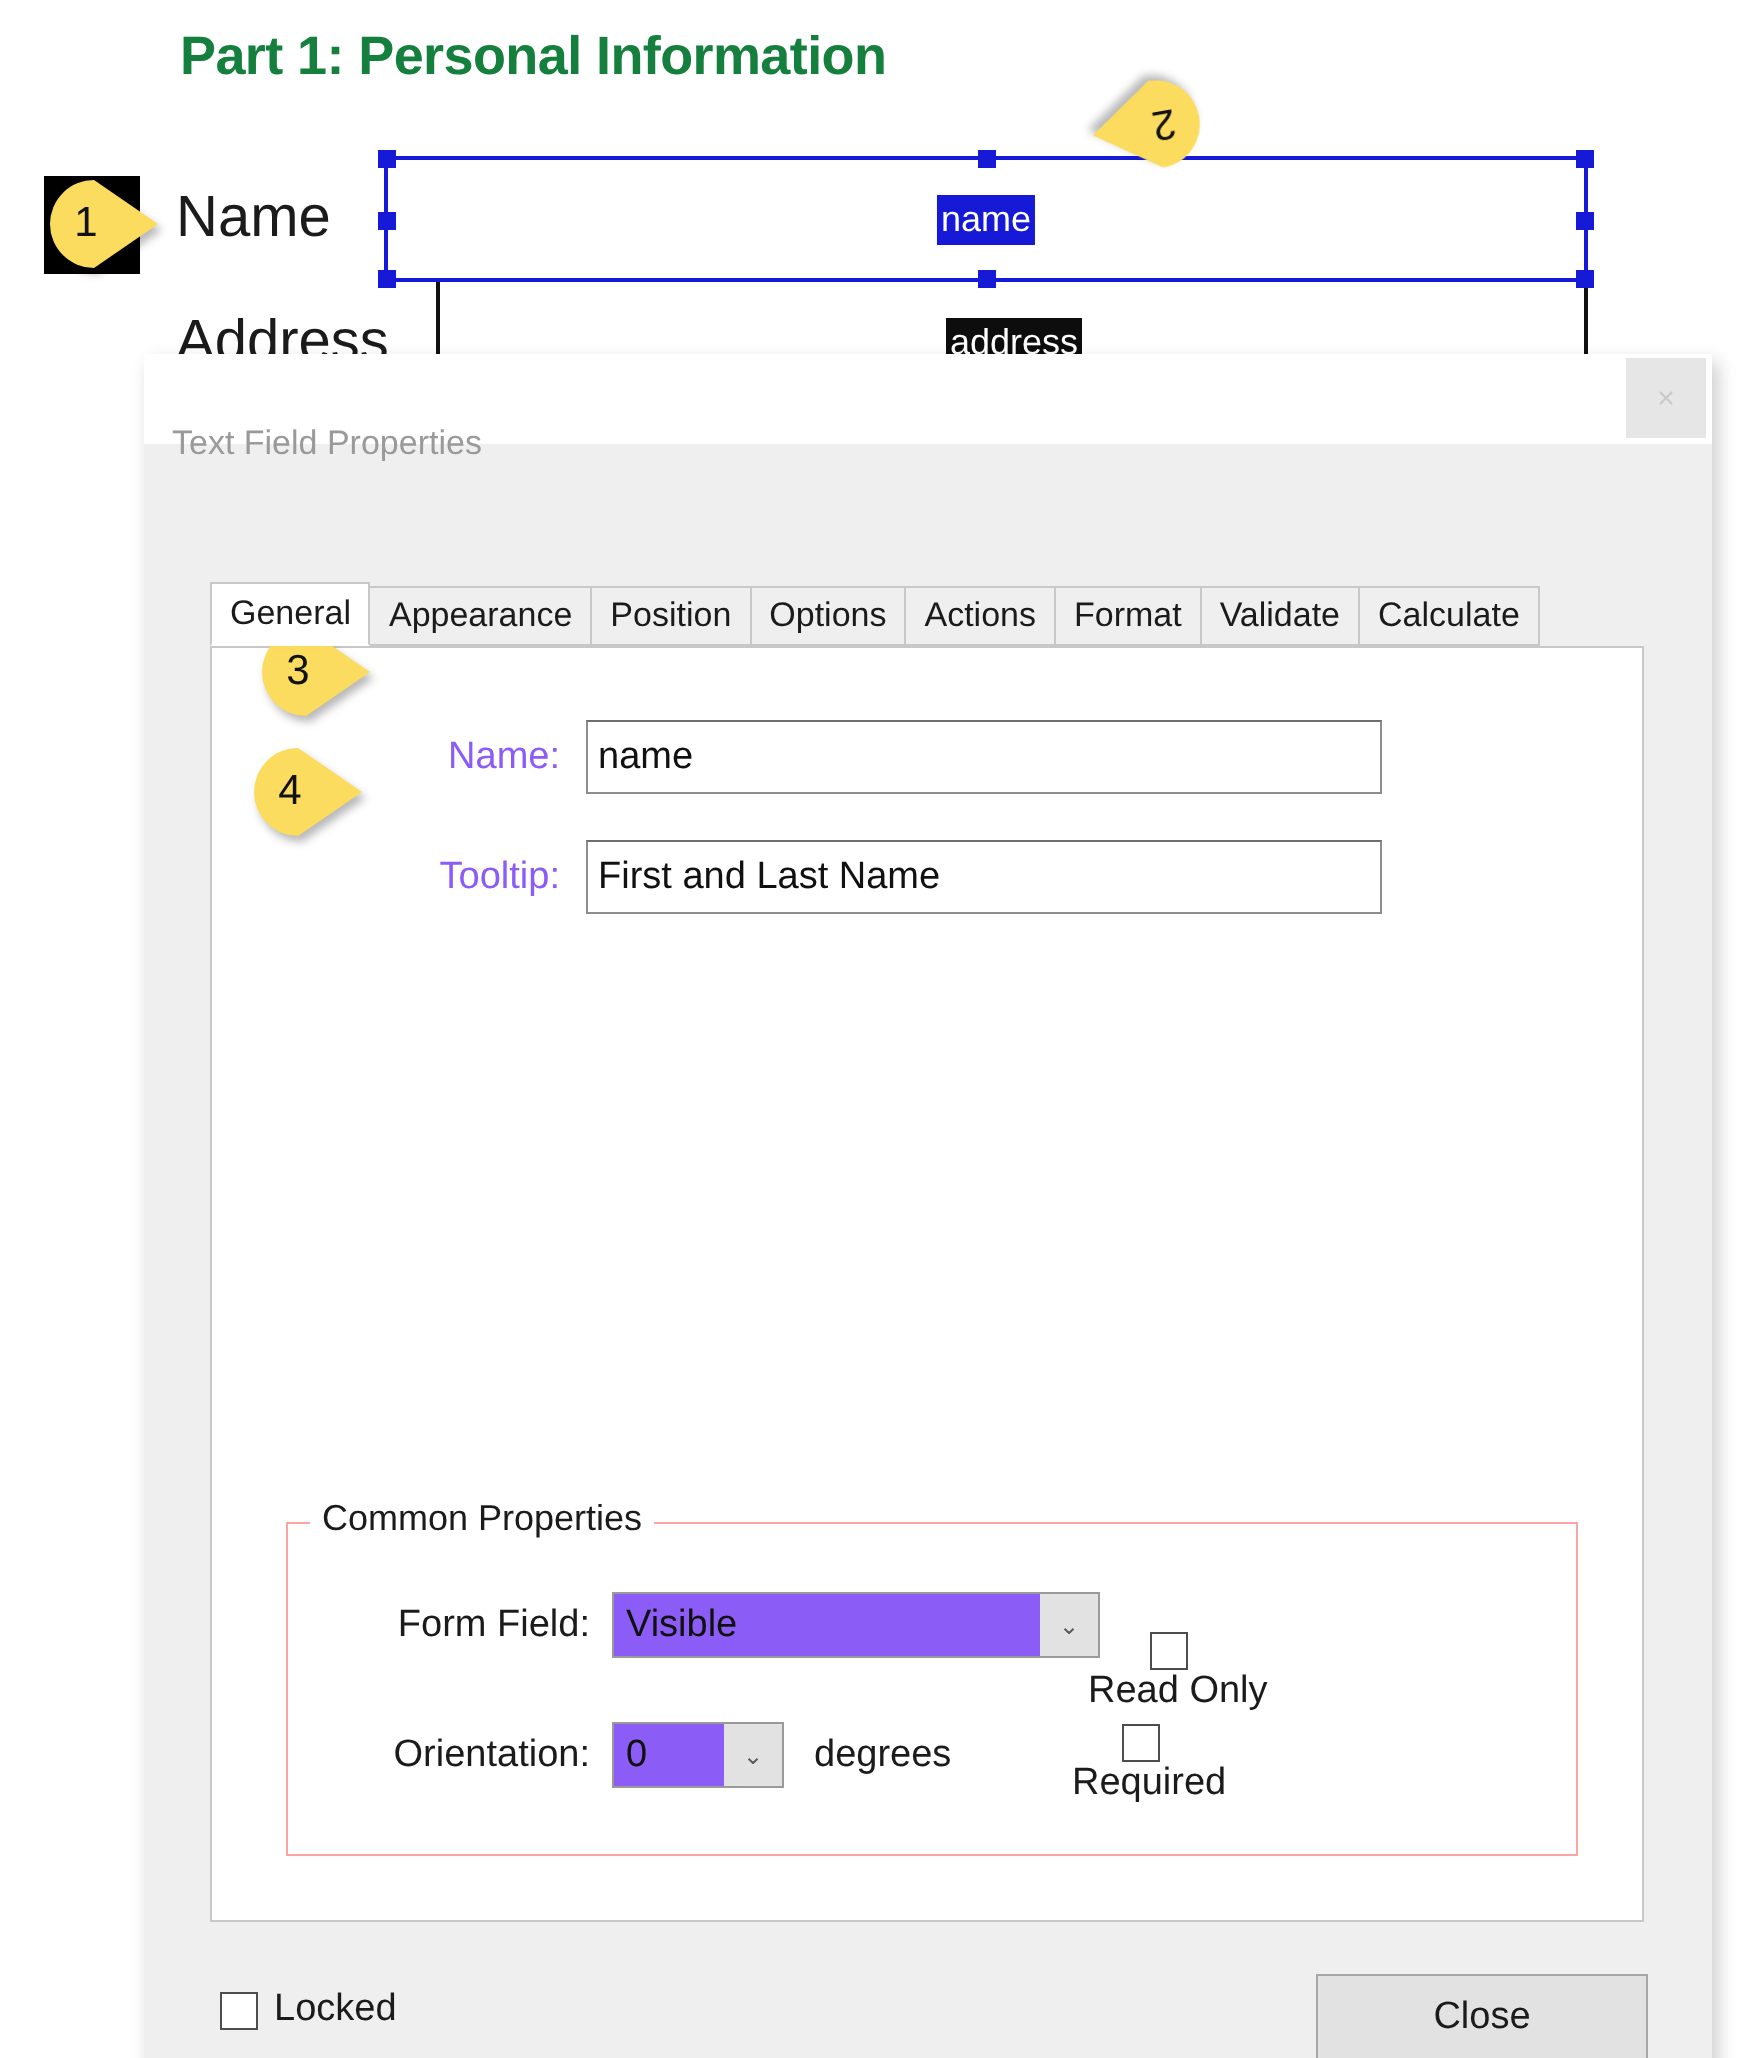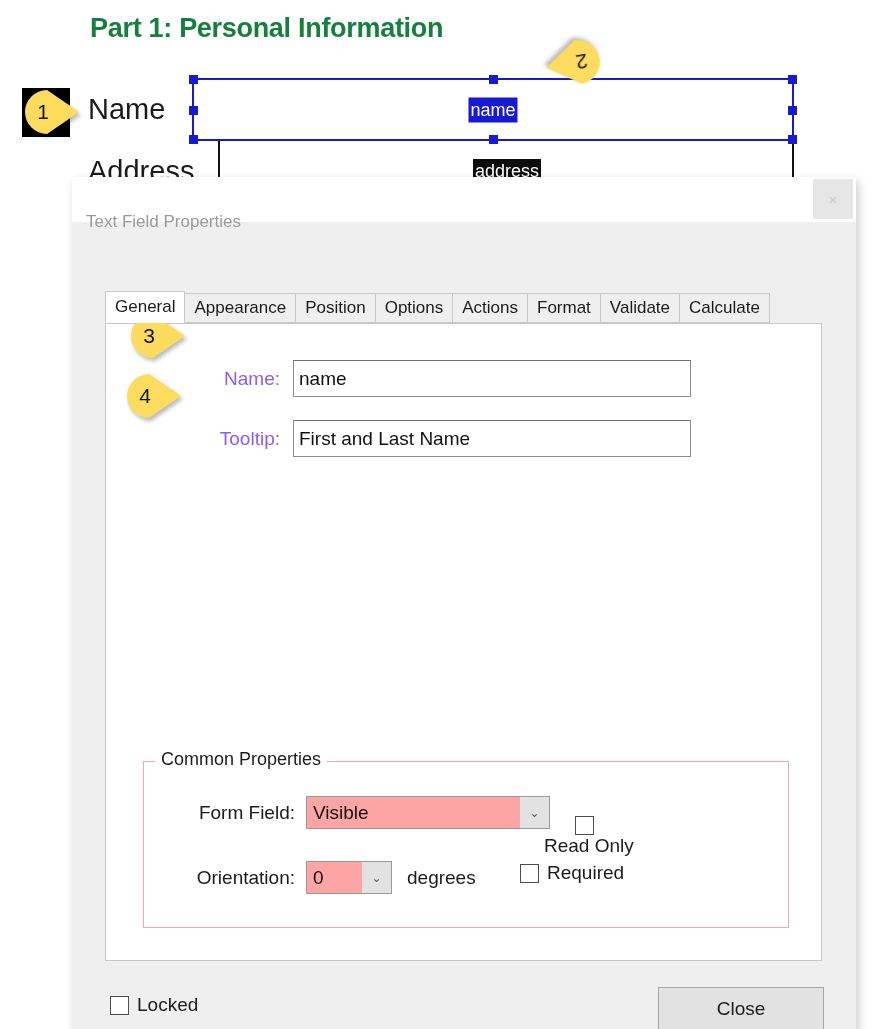--- a/index.html
+++ b/index.html
@@ -303,21 +303,21 @@
     color: #1b1b1b;
     width: 112px;
     text-align: right;
     margin-right: 11px;
     white-space: nowrap;
   }
 
   .select-box {
     height: 33px;
     border: 1px solid #9a9a9a;
-    background: #fca5a5;
+    background: #8b5cf6;
     display: flex;
     align-items: center;
     box-sizing: border-box;
     font-size: 19px;
     color: #111111;
   }
   .select-box .sel-value {
     flex: 1;
     padding: 0 6px;
     white-space: nowrap;
@@ -342,21 +342,21 @@
     margin-left: 15px;
     white-space: nowrap;
   }
 
   .checkbox-row {
     position: absolute;
     display: flex;
     align-items: center;
   }
   #row-read-only { left: 400px; top: 54px; flex-direction: column; }
-  #row-required  { left: 376px; top: 100px; }
+  #row-required  { left: 392px; top: 100px; flex-direction: column; }
 
   .checkbox {
     width: 19px;
     height: 19px;
     border: 1px solid #4d4d4d;
     background: #ffffff;
     box-sizing: border-box;
     margin-right: 8px;
     flex: none;
   }

